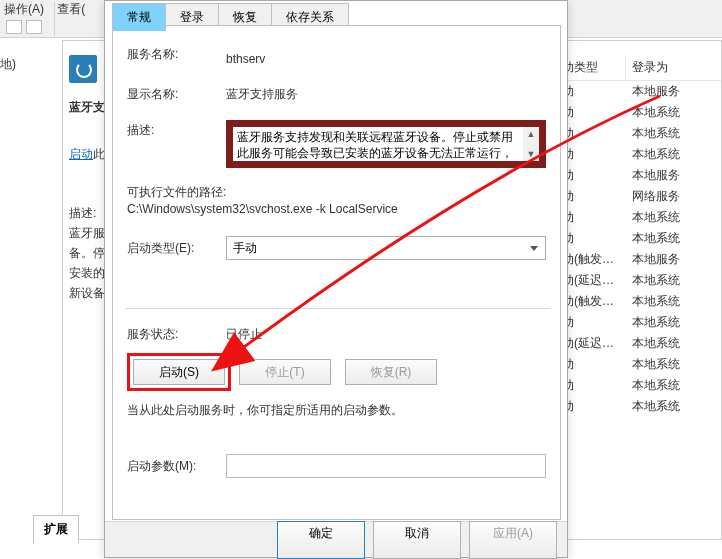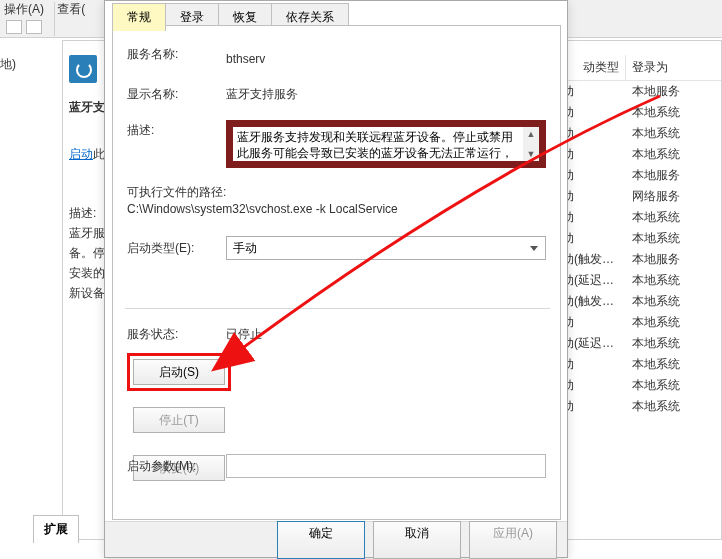--- a/index.html
+++ b/index.html
@@ -33,21 +33,21 @@
 
   
   .bg-list {
     position:absolute; left:62px; top:40px; width:660px; height:500px;
     background:#fff; border:1px solid #d0d0d0;
   }
   .bg-head {
     position:absolute; right:0; top:14px; height:26px; width:165px;
     display:flex; font-size:12px; color:#333;
   }
-  .bg-head .col1 { width:70px; padding:4px 6px; border-right:1px solid #e4e4e4; border-bottom:1px solid #e4e4e4;text-align:right;}
+  .bg-head .col1 { width:70px; padding:4px 6px; border-right:1px solid #e4e4e4; border-bottom:1px solid #e4e4e4;}
   .bg-head .col2 { width:95px; padding:4px 6px; border-bottom:1px solid #e4e4e4;}
   .bg-rows {
     position:absolute; right:0; top:40px; width:165px; font-size:12px; color:#333;
   }
   .bg-row { display:flex; height:21px; line-height:21px;}
   .bg-row .c1 { width:70px; padding:0 6px; white-space:nowrap; overflow:hidden;}
   .bg-row .c2 { width:95px; padding:0 6px;}
   
   .left-info {
     position:absolute; left:6px; top:14px; width:40px; font-size:12px; color:#333;
@@ -76,21 +76,21 @@
     position:absolute; left:104px; top:0px; width:464px; height:558px;
     background:#fff; border:1px solid #a8a8a8; box-shadow:0 2px 10px rgba(0,0,0,0.15);
   }
   .tabs {
     position:absolute; left:7px; top:1px; display:flex; font-size:12px;
   }
   .tab {
     padding:5px 14px 5px 14px; border:1px solid #c0c0c0; border-bottom:none;
     background:#f0f0f0; position:relative; top:1px;
   }
-  .tab.active { background:#fef9c3; z-index:2;}
+  .tab.active { background:#7dd3fc; z-index:2;}
   .tab + .tab { margin-left:-1px; }
   .tab-panel {
     position:absolute; left:7px; top:24px; width:449px; height:495px;
     border:1px solid #c0c0c0; background:#fff;
   }
   .lbl { position:absolute; font-size:12px; color:#333;}
   .val { position:absolute; font-size:12px; color:#333;}
   .desc-box {
     position:absolute; left:113px; top:94px; width:320px; height:48px;
     border:7px solid #7f1d1d; background:#fff; font-size:12px; padding:2px 16px 2px 4px;
@@ -110,21 +110,21 @@
     content:""; position:absolute; right:7px; top:9px; width:0; height:0;
     border-left:4px solid transparent; border-right:4px solid transparent; border-top:5px solid #555;
   }
   .hr { position:absolute; left:12px; height:1px; width:425px; background:#d8d8d8;}
   .btn {
     height:26px; width:92px; font-size:12px; text-align:center; line-height:24px;
     border:1px solid #b0b0b0; background:linear-gradient(#fcfcfc,#ececec);
     display:inline-block;
   }
   .btn.disabled { color:#9a9a9a; }
-  .btn-row { position:absolute; left:20px; top:333px; display:flex; gap:22px;flex-direction:column;}
+  .btn-row { position:absolute; left:20px; top:333px; display:flex; gap:14px;}
   .start-highlight {
     position:absolute; left:14px; top:327px; width:104px; height:38px;
     border:3px solid #e11; pointer-events:none;
   }
   .param-input {
     position:absolute; left:113px; top:428px; width:320px; height:24px;
     border:1px solid #b8b8b8; background:#fff; font-size:12px; padding:2px 4px;
   }
   .dlg-buttons {
     position:absolute; left:0; bottom:0; width:100%; height:36px; border-top:1px solid #d8d8d8; background:#f0f0f0;
@@ -283,20 +283,21 @@
       <div class="lbl" style="left:14px; top:300px;">服务状态:</div>
       <div class="val" style="left:113px; top:300px;">已停止</div>
 
       <div class="btn-row">
         <div class="btn">启动(S)</div>
         <div class="btn disabled">停止(T)</div>
         <div class="btn disabled">恢复(R)</div>
       </div>
       <div class="start-highlight"></div>
 
+      <div class="val" style="left:14px; top:376px; width:420px;">当从此处启动服务时，你可指定所适用的启动参数。</div>
 
       <div class="lbl" style="left:14px; top:432px;">启动参数(M):</div>
       <input class="param-input" value="" style="">
     </div>
 
     <div class="dlg-buttons">
       <div class="btn primary">确定</div>
       <div class="btn">取消</div>
       <div class="btn disabled">应用(A)</div>
     </div>

